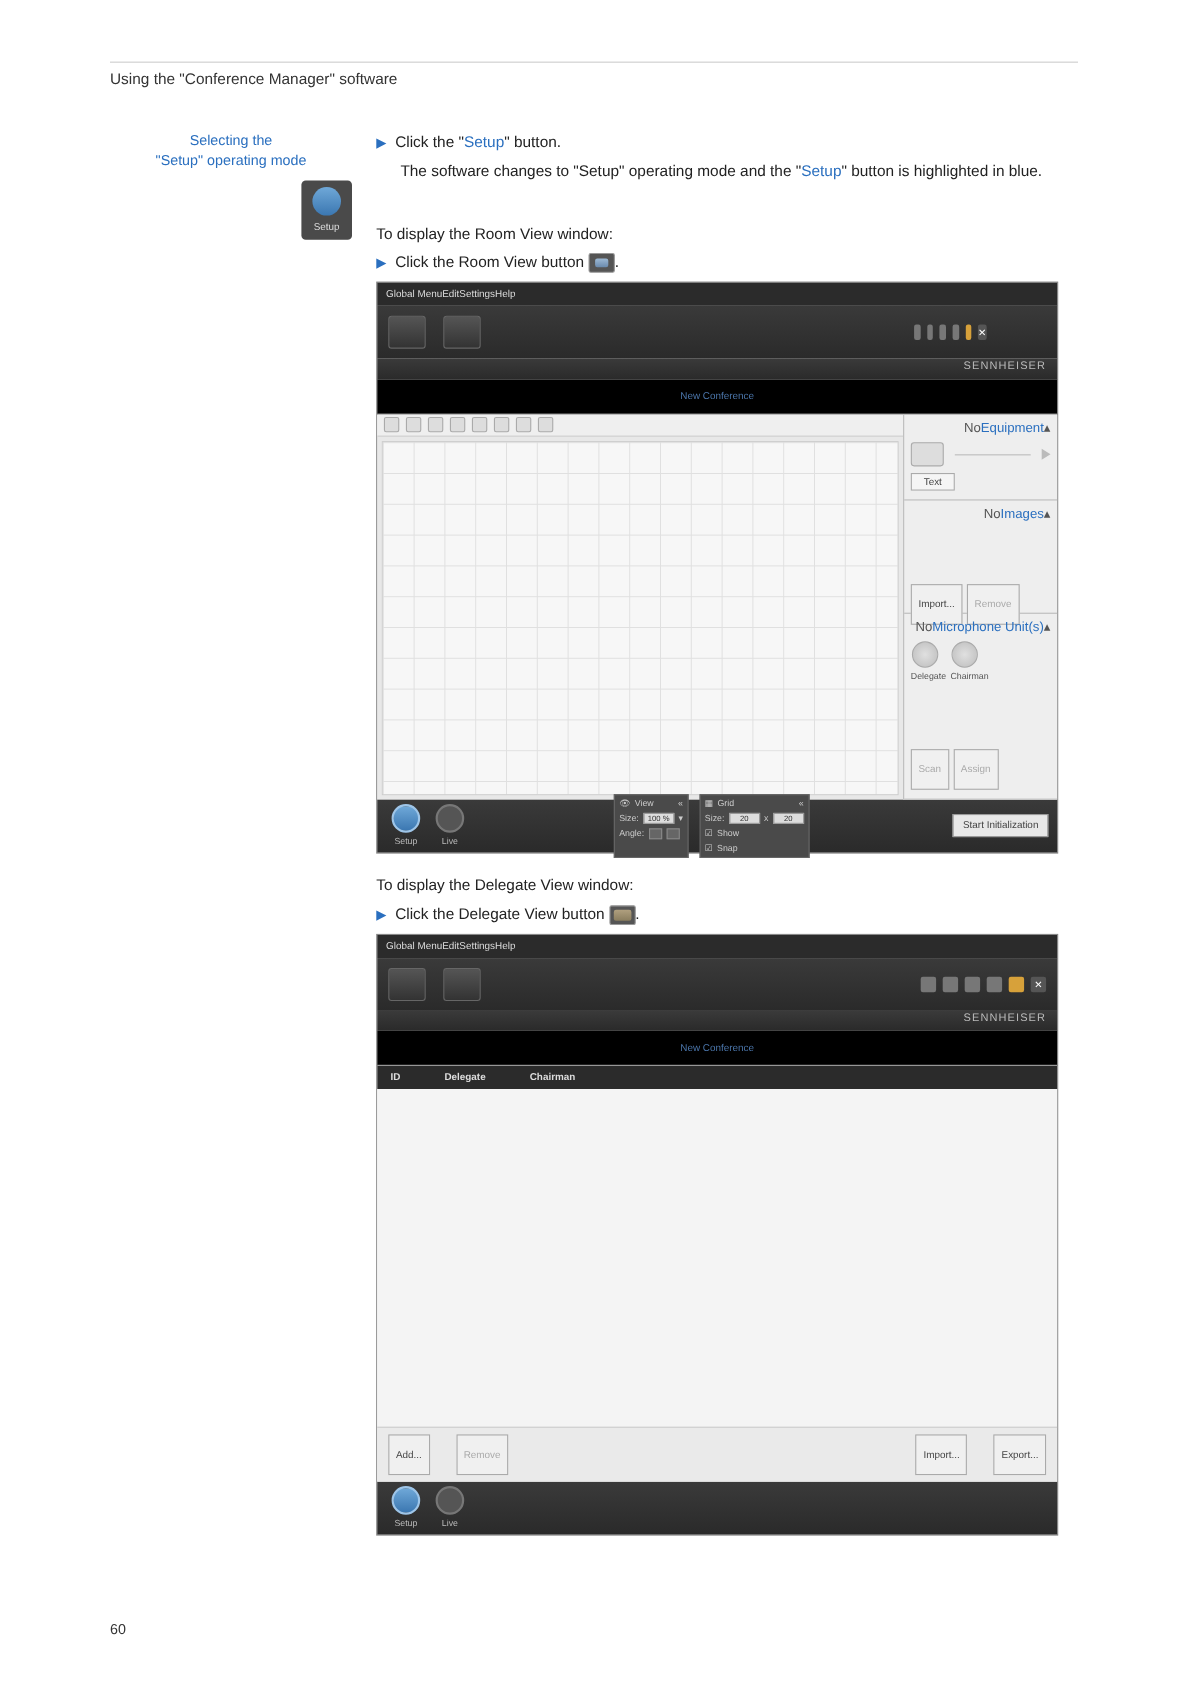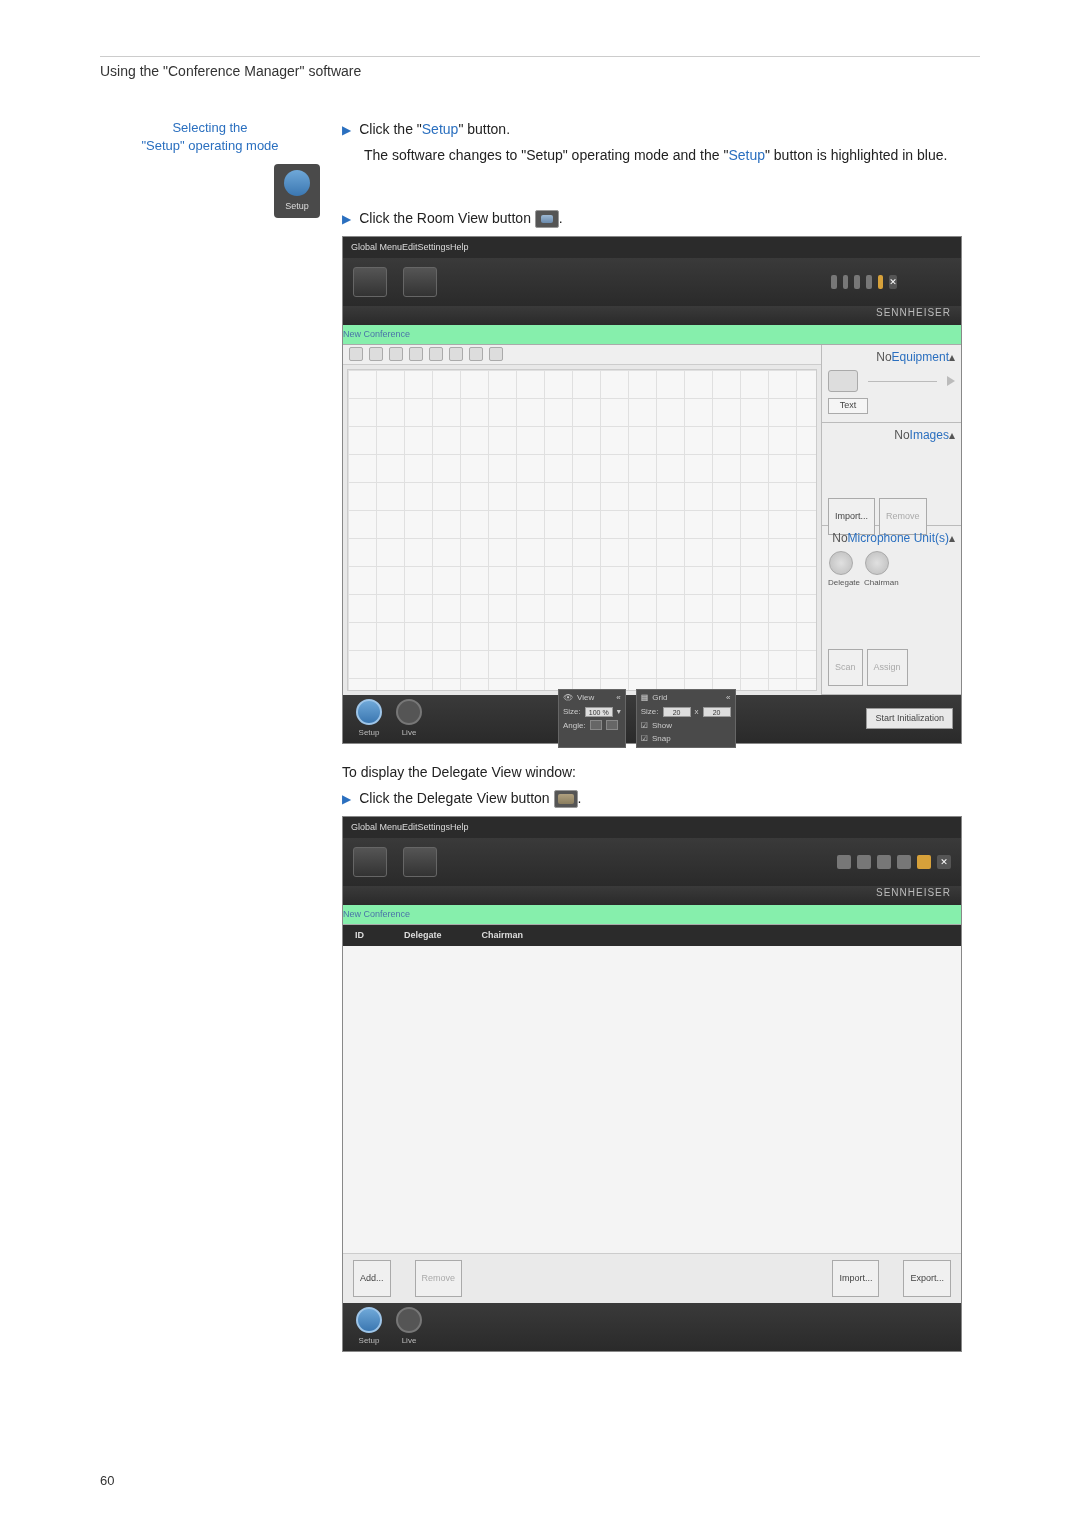--- a/index.html
+++ b/index.html
@@ -25,21 +25,21 @@
 
   
   .app { width: 620px; background: #e4e4e4; border: 1px solid #888; margin: 8px 0 18px 0; font-size: 9px; color: #ddd; }
   .app .menubar { background: #2b2b2b; color: #ddd; padding: 4px 8px; display: flex; }
   .app .toprow { background: linear-gradient(#3a3a3a,#2a2a2a); height: 48px; display: flex; align-items: center; justify-content: space-between; padding: 0 10px; }
   .toprow .left-icons { display: flex; gap: 16px; }
   .toprow .ticon { width: 34px; height: 30px; background: linear-gradient(#555,#333); border: 1px solid #666; border-radius: 3px; }
   .toprow .right-icons { display: flex; gap: 6px; align-items: center; }
   .toprow .smicon { width: 14px; height: 14px; border-radius: 2px; }
 
-  .app .tabstrip { background: #86efac; height: 20px; display: flex; align-items: center; justify-content: flex-start; color: #4a74a8; font-size: 9px; border-bottom: 1px solid #aaa; }
+  .app .tabstrip { background: #000000; height: 32px; display: flex; align-items: center; justify-content: center; color: #4a74a8; font-size: 9px; border-bottom: 1px solid #aaa; }
   .app .body { display: flex; height: 350px; background: #e8e8e8; }
   .canvas-wrap { flex: 1; display: flex; flex-direction: column; }
   .canvas-toolbar { height: 20px; background: #efefef; border-bottom: 1px solid #ccc; display: flex; align-items: center; gap: 6px; padding: 0 6px; }
   .canvas-toolbar .tb { width: 14px; height: 14px; background: #ddd; border: 1px solid #aaa; border-radius: 2px; }
   .canvas {
     flex: 1;
     background-color: #f7f7f7;
     background-image:
       linear-gradient(#e0e0e0 1px, transparent 1px),
       linear-gradient(90deg, #e0e0e0 1px, transparent 1px);
@@ -105,20 +105,21 @@
         <span class="tri">▶</span>
         <span>
           <span>Click the "</span><span class="blue-word">Setup</span><span>" button.</span>
         </span>
       </div>
       <div class="indent">
         <span>The software changes to "Setup" operating mode and the "</span><span class="blue-word">Setup</span><span>" button is highlighted in blue.</span>
       </div>
 
       <div style="height:14px"></div>
+      <div>To display the Room View window:</div>
       <div class="bullet-line" style="margin-top:6px">
         <span class="tri">▶</span>
         <span>
           <span>Click the Room View button</span>
           <span class="small-icon roomview"></span><span>.</span>
         </span>
       </div>
 
       <div class="app">
         <div class="menubar">

